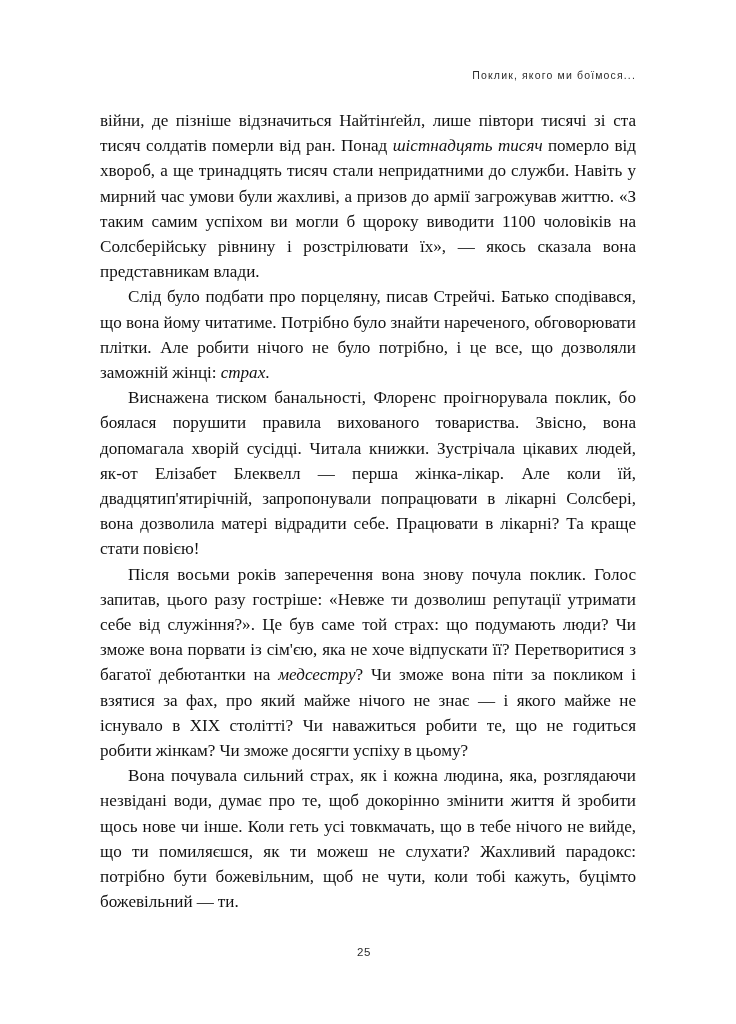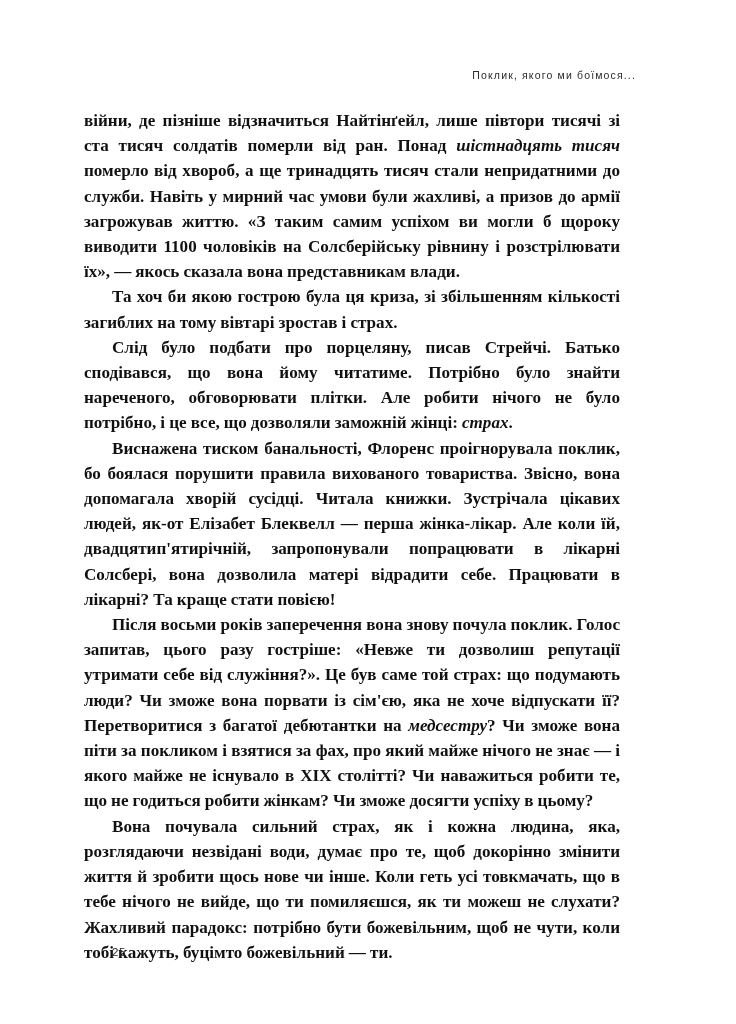--- a/index.html
+++ b/index.html
@@ -25,24 +25,23 @@
     text-align: right;
     font-family: "Liberation Sans", "DejaVu Sans", sans-serif;
     font-size: 10.5px;
     letter-spacing: 1.15px;
     color: #2b2b2b;
     white-space: nowrap;
     font-weight: 400;
   }
   .text-column {
     position: absolute;
-    left: 84px;
+    left: 100px;
     top: 88px;
     width: 536px;
-    font-weight: bold;
   }
   .text-column p {
     margin: 0;
     font-family: "Liberation Serif", "DejaVu Serif", serif;
     font-size: 17.1px;
     line-height: 25.2px;
     color: #111111;
     text-align: justify;
     text-justify: inter-word;
     word-spacing: -0.2px;
@@ -53,40 +52,39 @@
     text-indent: 28px;
   }
   .text-column p.noindent {
     text-indent: 0;
   }
   .text-column em {
     font-style: italic;
   }
   .folio {
     position: absolute;
-    left: 112px;
+    left: 92px;
     right: 100px;
     top: 926px;
-    text-align: left;
+    text-align: center;
     font-family: "Liberation Sans", "DejaVu Sans", sans-serif;
     font-size: 11.5px;
     color: #2b2b2b;
     letter-spacing: 0.6px;
   }
 </style>
 </head>
 <body>
 
 <div class="page">
 
   <div class="running-header">Поклик, якого ми боїмося...</div>
 
   <div class="text-column">
       <p class="noindent"><span>війни, де пізніше відзначиться Найтінґейл, лише півтори тисячі зі ста тисяч солдатів померли від ран. Понад </span><em>шістнадцять тисяч</em><span> померло від хвороб, а ще тринадцять тисяч стали непридатними до служби. Навіть у мирний час умови були жахливі, а призов до армії загрожував життю. «З таким самим успіхом ви могли б щороку виводити 1100 чоловіків на Солсберійську рівнину і розстрілювати їх», — якось сказала вона представникам влади.</span></p>
-      <p class="indent"><span>Та хоч би якою гострою була ця криза, зі збільшенням кількості загиблих на тому вівтарі зростав і страх.</span></p>
       <p class="indent"><span>Слід було подбати про порцеляну, писав Стрейчі. Батько сподівався, що вона йому читатиме. Потрібно було знайти нареченого, обговорювати плітки. Але робити нічого не було потрібно, і це все, що дозволяли заможній жінці: </span><em>страх</em><span>.</span></p>
       <p class="indent"><span>Виснажена тиском банальності, Флоренс проігнорувала поклик, бо боялася порушити правила вихованого товариства. Звісно, вона допомагала хворій сусідці. Читала книжки. Зустрічала цікавих людей, як-от Елізабет Блеквелл — перша жінка-лікар. Але коли їй, двадцятип'ятирічній, запропонували попрацювати в лікарні Солсбері, вона дозволила матері відрадити себе. Працювати в лікарні? Та краще стати повією!</span></p>
       <p class="indent"><span>Після восьми років заперечення вона знову почула поклик. Голос запитав, цього разу гостріше: «Невже ти дозволиш репутації утримати себе від служіння?». Це був саме той страх: що подумають люди? Чи зможе вона порвати із сім'єю, яка не хоче відпускати її? Перетворитися з багатої дебютантки на </span><em>медсестру</em><span>? Чи зможе вона піти за покликом і взятися за фах, про який майже нічого не знає — і якого майже не існувало в XIX столітті? Чи наважиться робити те, що не годиться робити жінкам? Чи зможе досягти успіху в цьому?</span></p>
       <p class="indent"><span>Вона почувала сильний страх, як і кожна людина, яка, розглядаючи незвідані води, думає про те, щоб докорінно змінити життя й зробити щось нове чи інше. Коли геть усі товкмачать, що в тебе нічого не вийде, що ти помиляєшся, як ти можеш не слухати? Жахливий парадокс: потрібно бути божевільним, щоб не чути, коли тобі кажуть, буцімто божевільний — ти.</span></p>
     </div>
 
   <div class="folio">25</div>
 
 </div>
 

